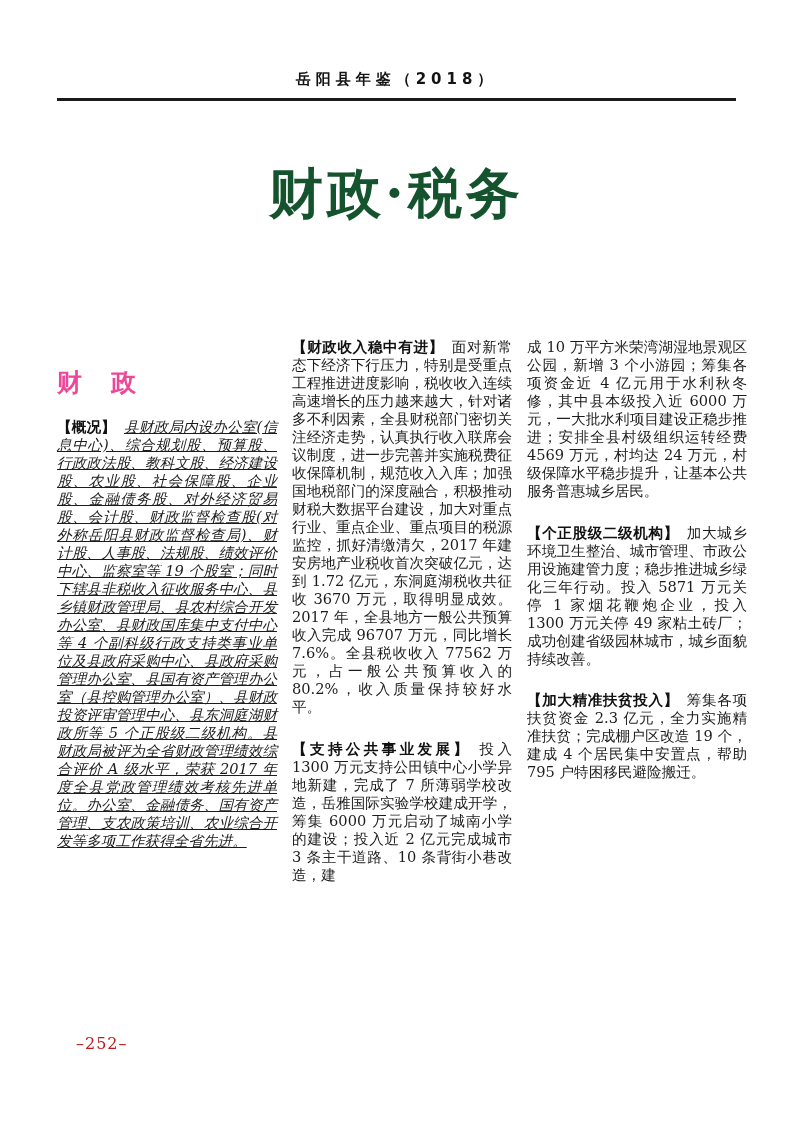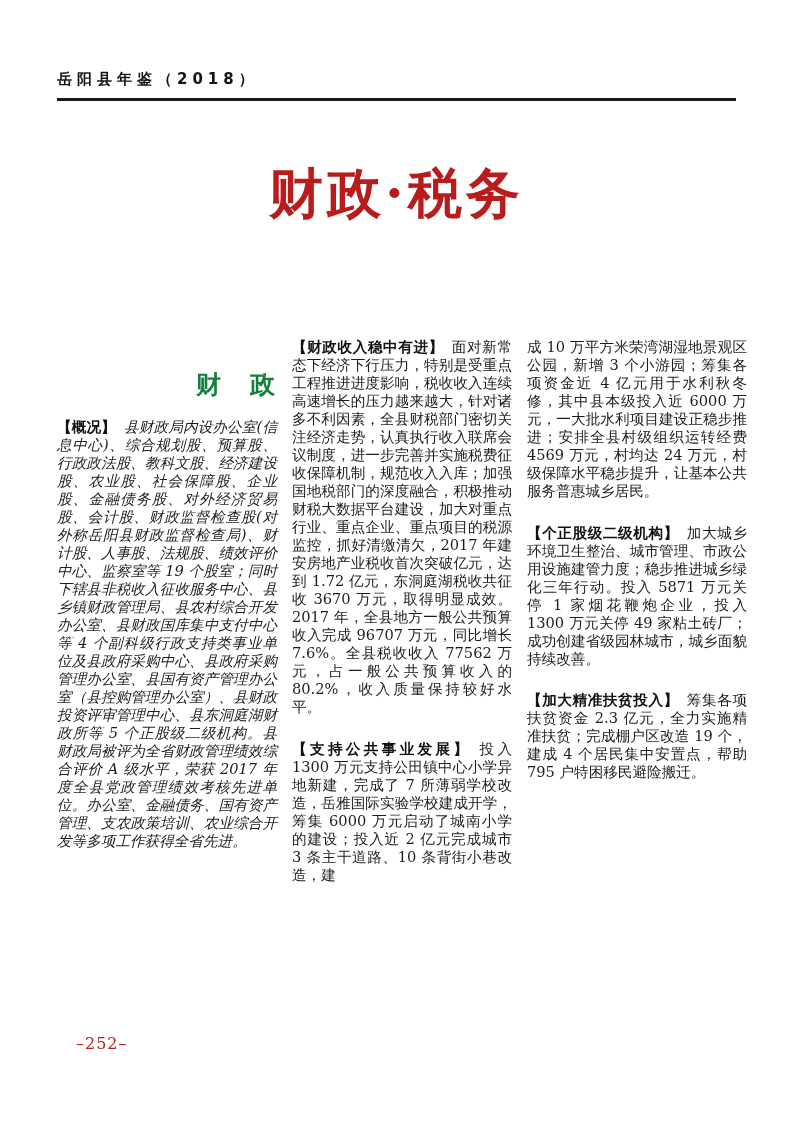--- a/index.html
+++ b/index.html
@@ -22,71 +22,74 @@
     left: 57px;
     top: 70px;
     width: 679px;
     padding-bottom: 9px;
     border-bottom: 3px solid #1a1a1a;
     font-family: "DejaVu Sans", sans-serif;
     font-weight: bold;
     font-size: 15px;
     letter-spacing: 5px;
     color: #141414;
+    text-align: center;
   }
   .main-title {
     position: absolute;
     left: 0;
     top: 158px;
     width: 100%;
     margin: 0;
     text-align: center;
     font-family: "DejaVu Serif", serif;
     font-weight: 900;
     font-size: 54px;
     letter-spacing: 4px;
-    color: #b91c1c;
+    color: #14532d;
   }
   .columns {
     position: absolute;
     left: 57px;
     top: 338px;
     width: 692px;
     display: flex;
     gap: 15px;
   }
   .col {
     width: 220px;
     flex: 0 0 220px;
     font-size: 14.6px;
     line-height: 18px;
     text-align: justify;
     color: #1c1c1c;
   }
   .section-heading {
     margin: 38px 0 24px 0;
-    text-align: right;
+    text-align: left;
     font-size: 25px;
     font-weight: bold;
     letter-spacing: 2px;
-    color: #15803d;
+    color: #ec4899;
+    font-family: Liberation Mono, monospace;
   }
   .para {
     margin: 0 0 23.6px 0;
   }
   .para:last-child { margin-bottom: 0; }
   .entry-tag {
     font-family: "DejaVu Sans", sans-serif;
     font-weight: bold;
     font-style: normal;
     margin-right: 0.55em;
     color: #111111;
   }
   .kaiti .entry-text {
     font-style: italic;
+    text-decoration: underline;
   }
   .page-number {
     position: absolute;
     left: 76px;
     top: 1034px;
     font-size: 16px;
     letter-spacing: 1px;
     color: #b91c1c;
   }
 </style>

